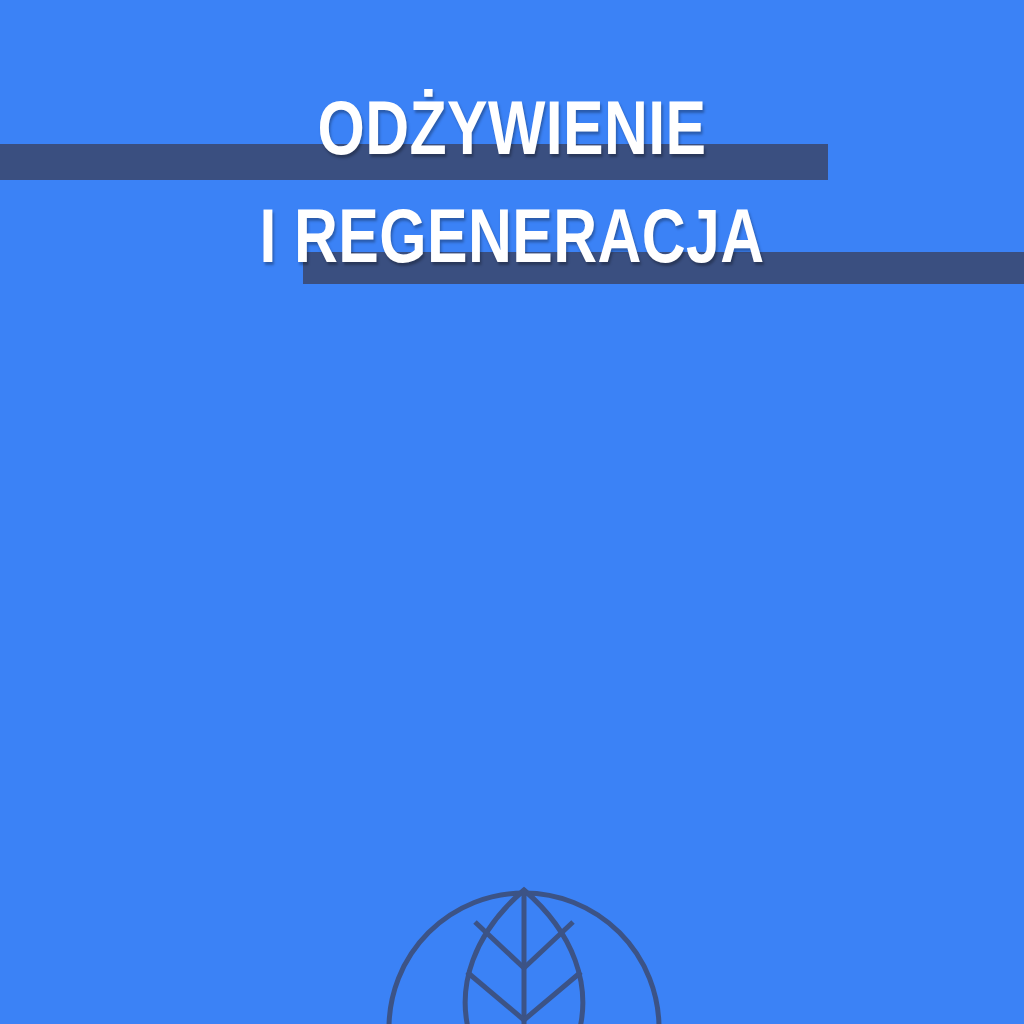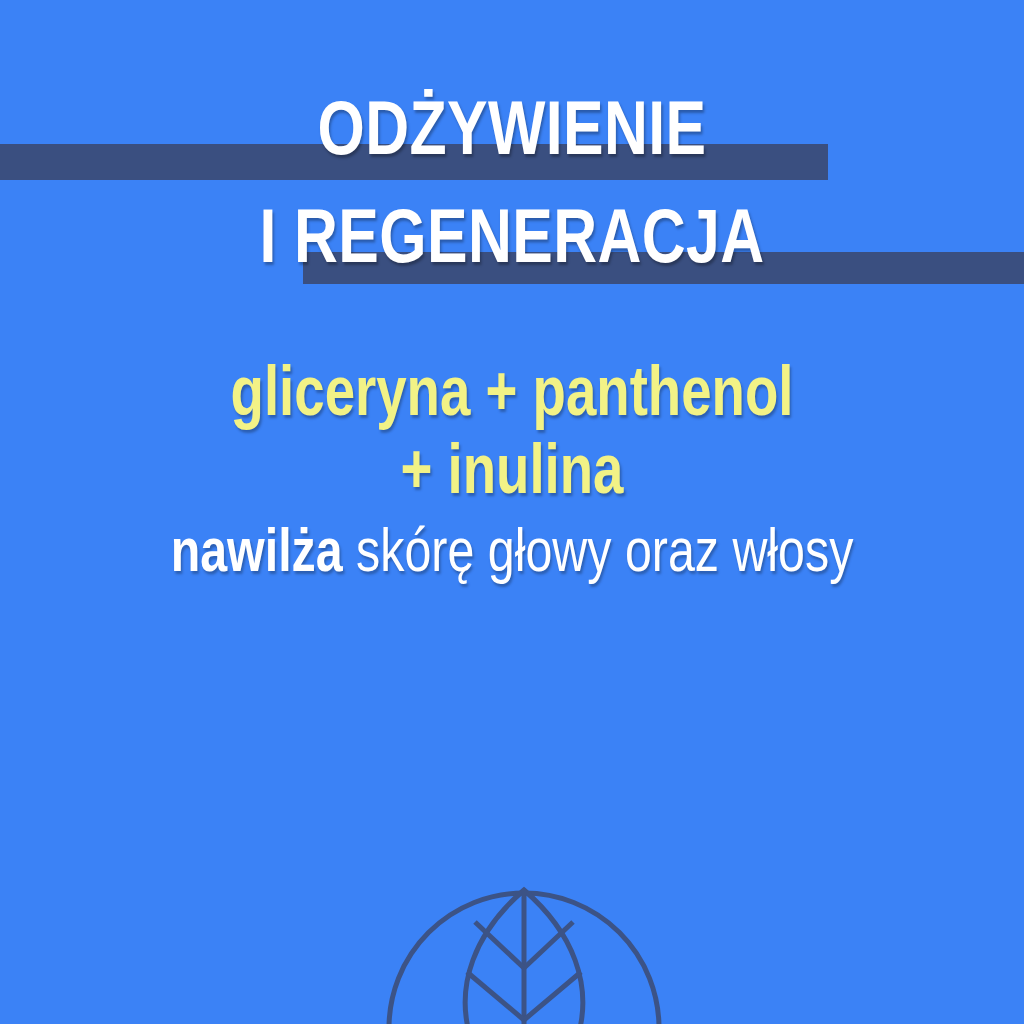--- a/index.html
+++ b/index.html
@@ -144,25 +144,20 @@
 <div id="poster">
 
   <div class="hl-bar" id="hl-bar-1"></div>
   <div class="hl-bar" id="hl-bar-2"></div>
 
   <div id="heading">
     <span class="hline" id="heading-line-1">ODŻYWIENIE</span>
     <span class="hline" id="heading-line-2">I REGENERACJA</span>
   </div>
 
-  <div class="copy-block" id="block-hydration">
-    <span class="copy-line accent" id="line-actives-1">gliceryna + panthenol</span>
-    <span class="copy-line accent" id="line-actives-2">+ inulina</span>
-    <span class="copy-line" id="line-hydrate"><span class="wt-bold">nawilża</span><span class="wt-normal"> skórę głowy oraz włosy</span></span>
-  </div>
 
 
   <div id="emblem">
     <svg viewBox="0 0 290 290" xmlns="http://www.w3.org/2000/svg" aria-hidden="true">
 
       <circle class="stroke" cx="145" cy="148" r="135"></circle>
 
       <path class="stroke" d="M145 10 C 196 54, 212 106, 200 152 C 190 194, 168 228, 145 262
                C 122 228, 100 194, 90 152 C 78 106, 94 54, 145 10 Z"></path>
 

